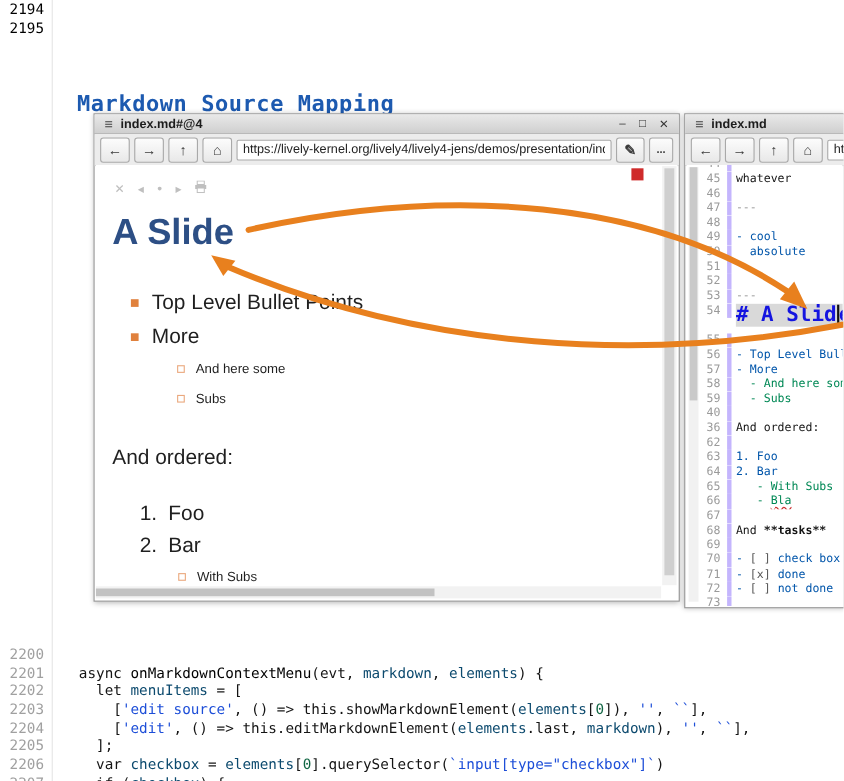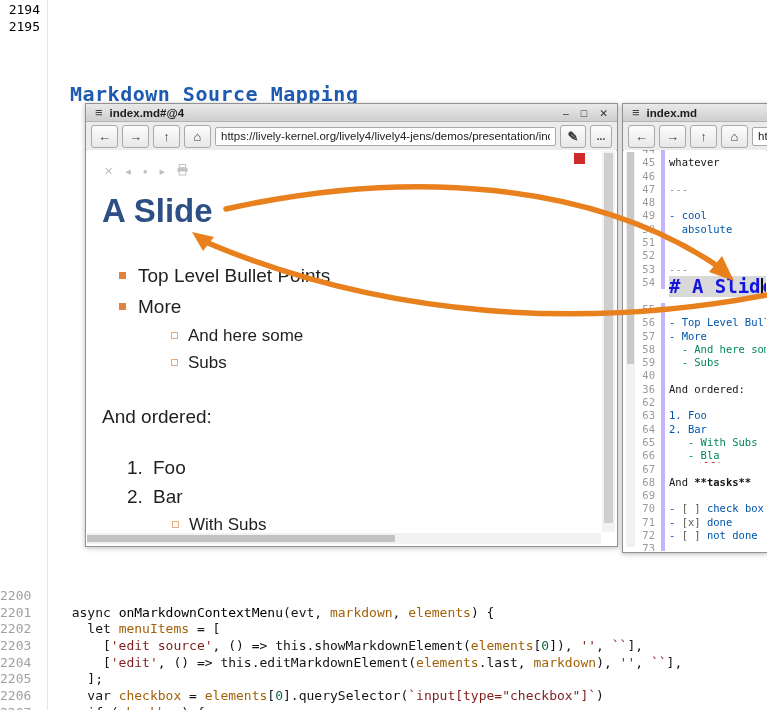--- a/index.html
+++ b/index.html
@@ -33,21 +33,21 @@
   .slide-toolbar{display:flex;gap:12px;align-items:center;padding:12px 0 0 17px;
                  color:#bfbfbf;font-size:11px;height:18px;}
   .slide-toolbar .dot{font-size:8px;}
   .red-ind{position:absolute;left:487px;top:3px;width:11px;height:11px;}
   .slide-body{padding:0 29px 0 15px;}
   .slide-title{font-size:33px;font-weight:bold;color:#2d4f85;margin:12px 0 0 0;}
   ul.sl{list-style:none;margin:30px 0 0 0;padding:0 0 0 36px;}
   li.b1{font-size:19px;color:#1f1f1f;line-height:31px;position:relative;}
   li.b1 > .sq{position:absolute;left:-19px;top:12px;width:7px;height:7px;background:#e0813d;}
   ul.sub{list-style:none;margin:0;padding:0 0 0 40px;}
-  li.b2{font-size:17px;line-height:27px;position:relative;color:#1f1f1f;margin-left:10px;}
+  li.b2{font-size:12px;line-height:27px;position:relative;color:#1f1f1f;}
   li.b2 > .sqo{position:absolute;left:-17px;top:10px;width:5px;height:5px;
                border:1.5px solid #eaa87d;background:#fff;}
   .ordered-intro{font-size:19px;color:#1f1f1f;margin:30px 0 0 0;}
   ul.ol{list-style:none;margin:26px 0 0 0;padding:0 0 0 25px;}
   li.o1{font-size:19px;line-height:28.5px;color:#1f1f1f;}
   .onum{display:inline-block;width:26px;}
   ul.osub{list-style:none;margin:0;padding:0 0 0 52px;}
   .vscroll{position:absolute;top:1px;right:1px;width:13px;bottom:13px;background:#f2f2f2;}
   .vthumb{position:absolute;left:2px;right:2px;top:2px;height:97%;background:#cfcfcf;}
   .hscroll{position:absolute;left:0;right:15px;bottom:1px;height:11px;background:#f2f2f2;}
@@ -66,28 +66,28 @@
   .rcode{padding-left:4px;}
   .hdr{font:bold 19px "DejaVu Sans Mono",monospace;color:#1414e0;background:#d9d9d9;
        line-height:21px;display:inline-block;}
   .caret{display:inline-block;width:2px;height:17px;background:#111;
          vertical-align:-2px;}
 
   
   .codewrap{position:absolute;left:0;top:588px;width:767px;
             font:13px "DejaVu Sans Mono",monospace;line-height:16.7px;}
   .crow{display:flex;white-space:pre;height:16.7px;}
-  .cln{width:40px;min-width:40px;text-align:left;color:#a0a0a0;}
+  .cln{width:40px;min-width:40px;text-align:right;color:#a0a0a0;}
   .ccode{padding-left:16px;}
 
   
   .t-p,.t-k{color:#141414;}
   .t-d{color:#000000;}
-  .t-v{color:#a16207;}
-  .t-s{color:#7f1d1d;}
+  .t-v{color:#0c4a6e;}
+  .t-s{color:#1d4ed8;}
   .t-n{color:#116644;}
   .t-mp{color:#141414;}
   .t-mh{color:#999;}
   .t-m1{color:#0055aa;}
   .t-m2{color:#008855;}
   .t-mm{color:#555;}
   .t-ml{color:#008855;text-decoration:underline wavy #cc3333;text-underline-offset:2px;}
   .t-ms{color:#141414;font-weight:bold;}
 
   .arrows{position:absolute;left:0;top:0;pointer-events:none;z-index:60;}

